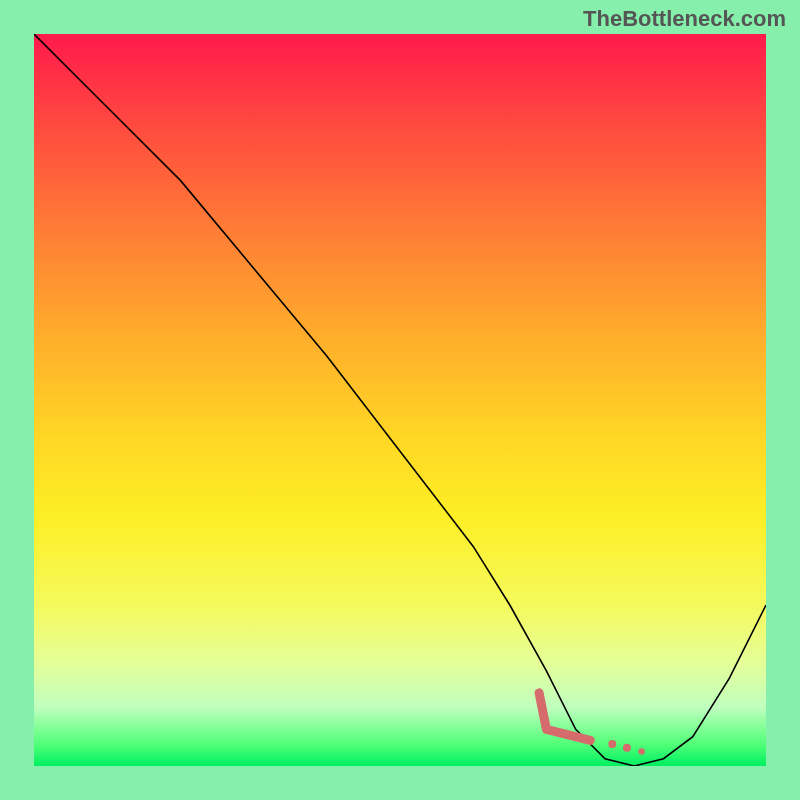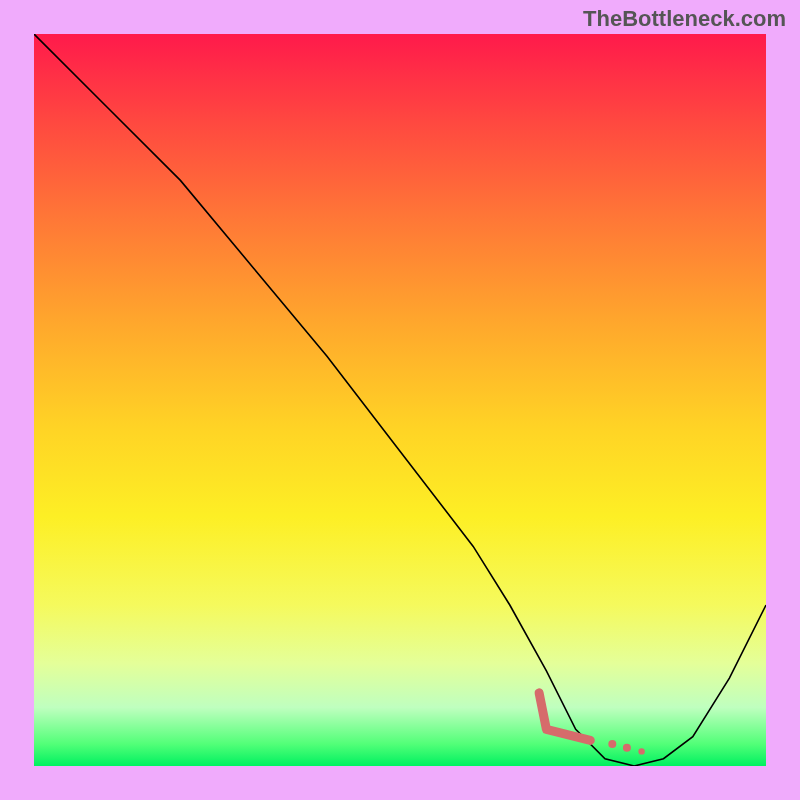--- a/index.html
+++ b/index.html
@@ -2,21 +2,21 @@
 <html><head>
 <meta charset="utf-8">
 <style>
   * { margin: 0; padding: 0; box-sizing: border-box; }
   html, body { width: 800px; height: 800px; overflow: hidden; background: #000; font-family: Arial, sans-serif; }
 
   .frame {
     position: absolute;
     left: 0; top: 0;
     width: 800px; height: 800px;
-    background: #f0abfc;
+    background: #86efac;
   }
 
   .attribution {
     position: absolute;
     top: 6px;
     right: 14px;
     color: #555;
     font-size: 22px;
     font-weight: 600;
   }

